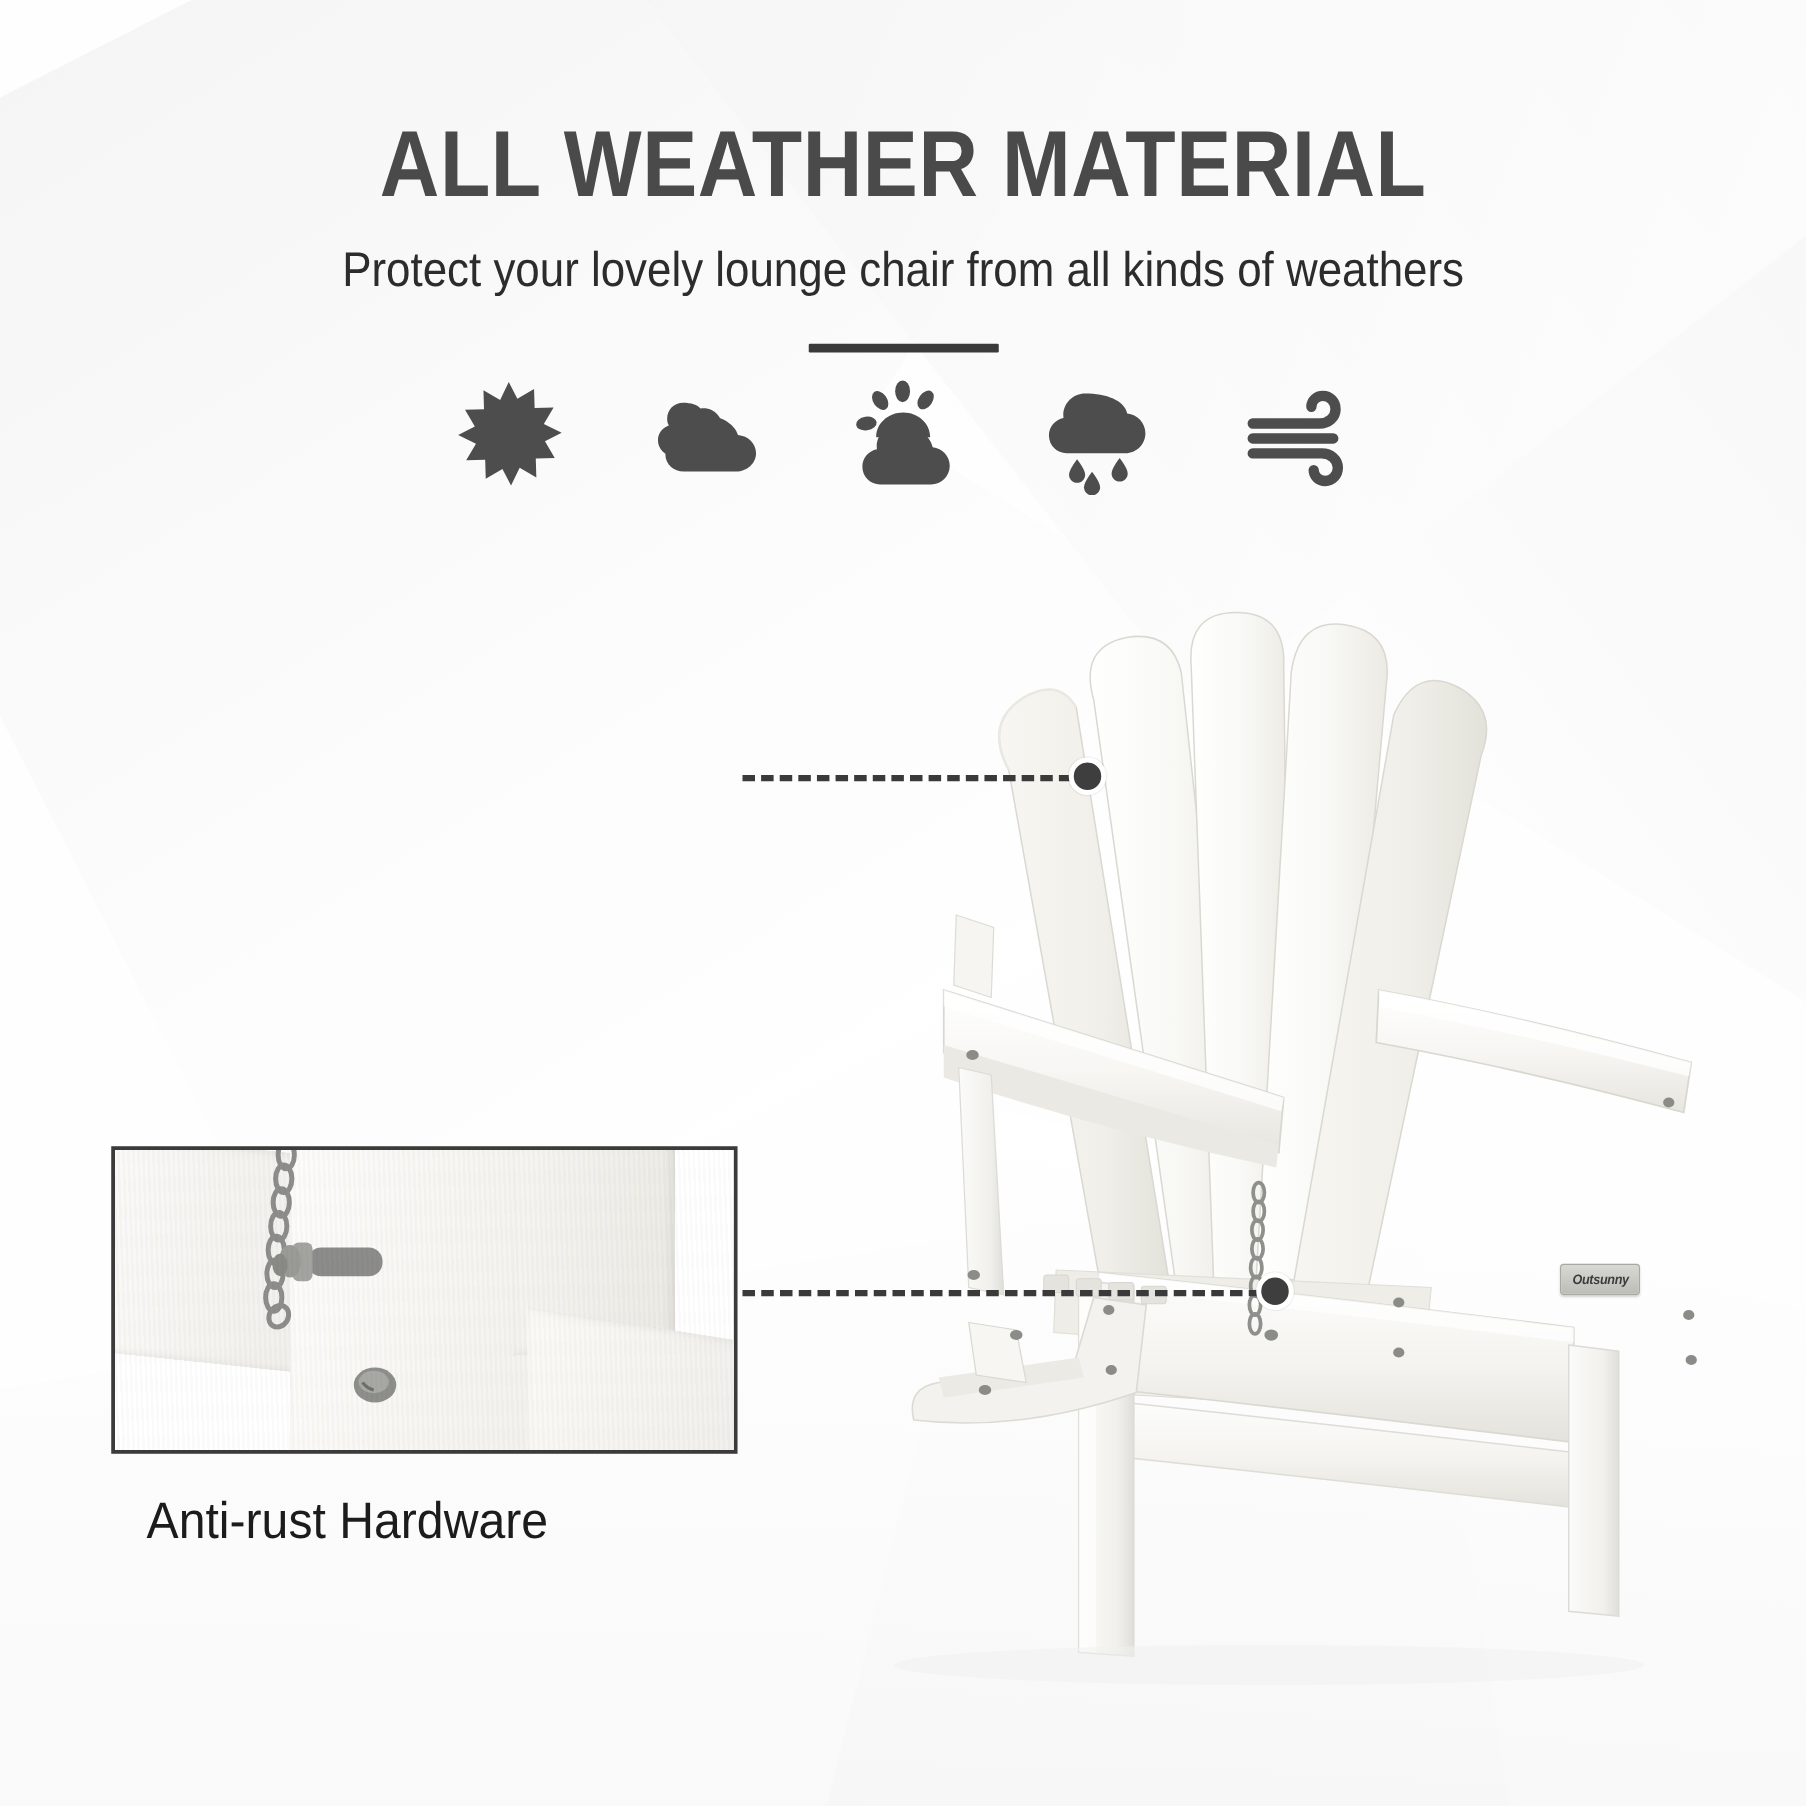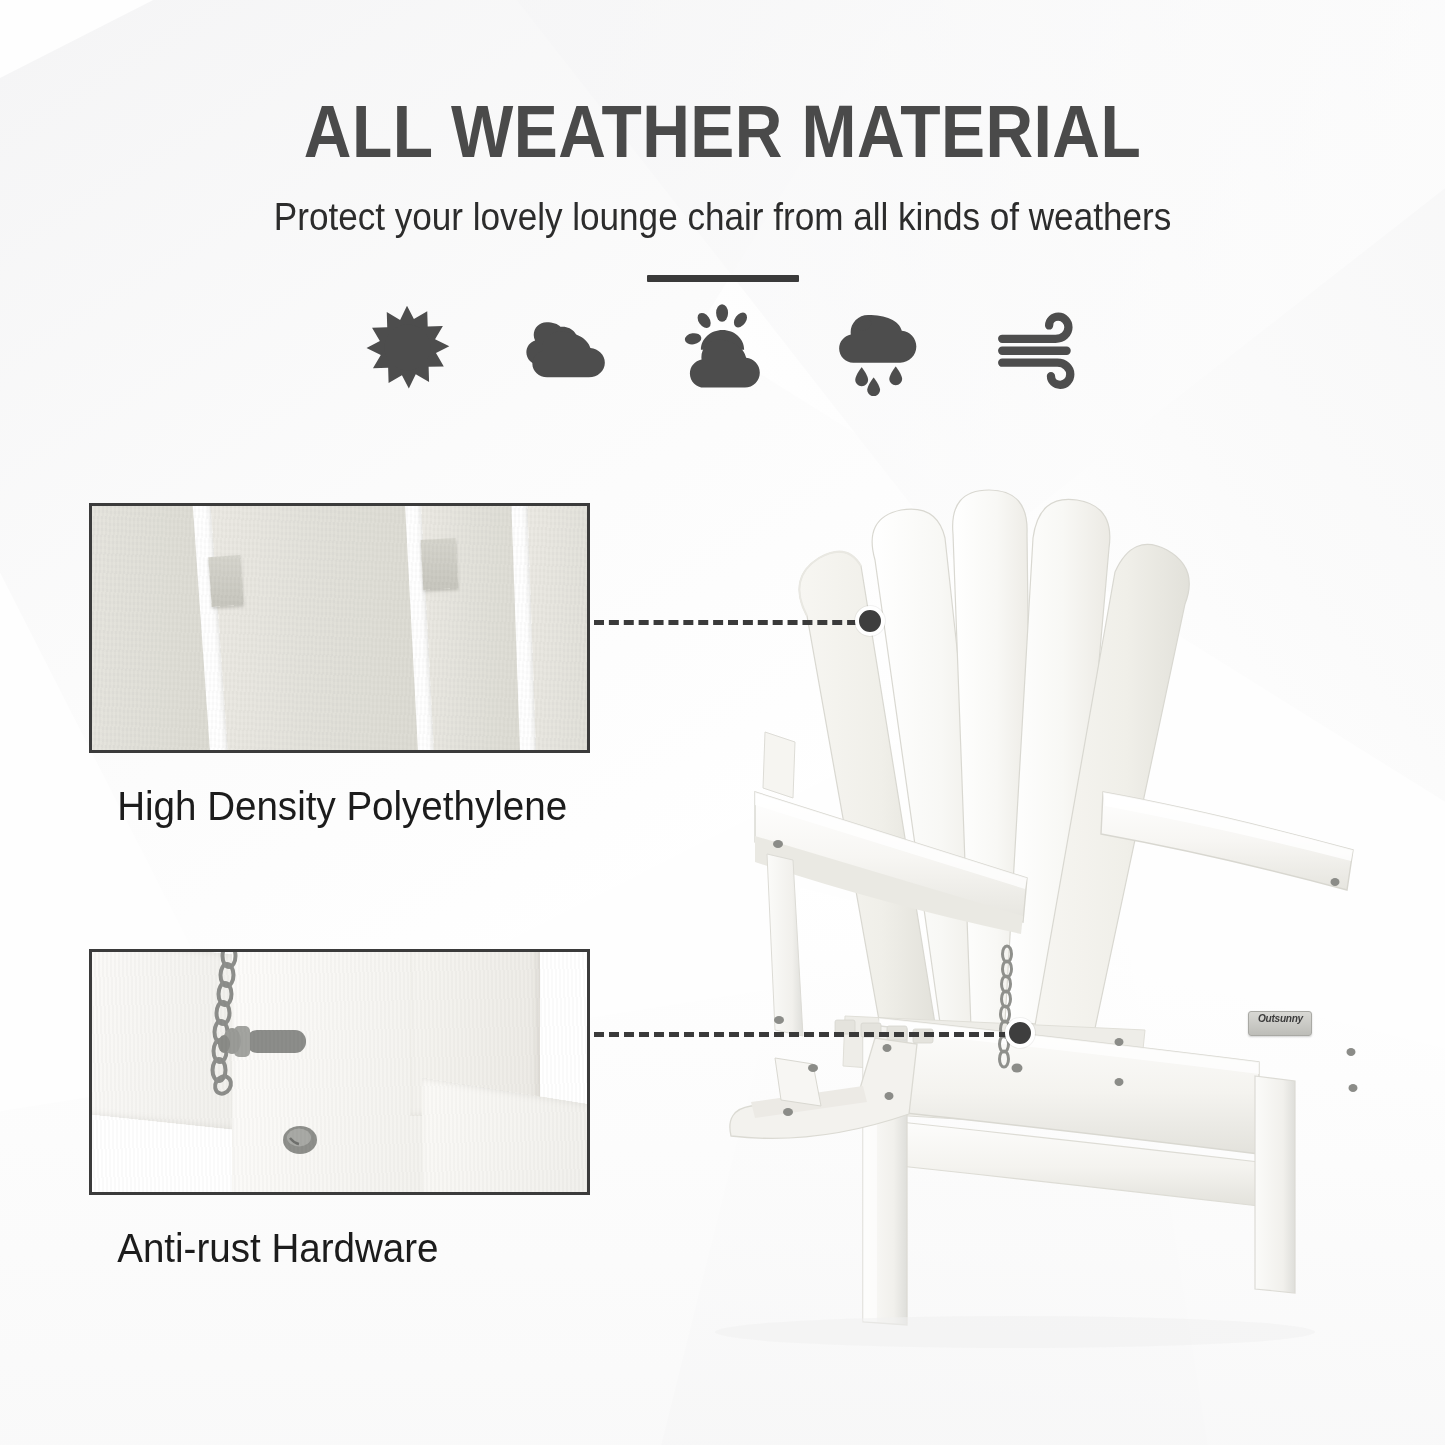--- a/index.html
+++ b/index.html
@@ -57,21 +57,21 @@
     display:flex;justify-content:center;align-items:center;
     gap:66px;z-index:6;
   }
   .w-icon{width:92px;height:96px;display:block;}
   .w-icon path,.w-icon circle,.w-icon ellipse,.w-icon rect{fill:#4d4d4d;}
   .w-icon .stroke-only{fill:none;stroke:#4d4d4d;stroke-width:9;stroke-linecap:round;}
 
   
   .detail-card{position:absolute;z-index:7;}
   #card-hdpe{left:89px;top:503px;}
-  #card-hardware{left:89px;top:917px;margin-top:32px;}
+  #card-hardware{left:89px;top:917px;}
 
   .photo-frame{
     width:501px;height:250px;
     border:3px solid #3b3b3b;
     box-sizing:border-box;
     overflow:hidden;position:relative;background:#e7e7e2;
   }
   #frame-hardware{height:246px;}
   .caption{
     margin-top:30px;
@@ -117,21 +117,21 @@
   
   #chair{position:absolute;left:715px;top:420px;width:740px;height:940px;z-index:5;}
   #chair svg{display:block;width:100%;height:100%;}
 
   
   #brand-plate{
     position:absolute;left:1248px;top:1011px;
     width:62px;height:23px;border-radius:3px;
     background:linear-gradient(180deg,#d8d8d4,#bdbdb8);
     border:1px solid #a9a9a4;z-index:9;
-    display:flex;justify-content:center;
+    display:flex;align-items:center;justify-content:center;
     box-shadow:0 1px 2px rgba(0,0,0,.18);
   }
   #brand-text{font-family:"Liberation Sans", sans-serif;font-size:11px;
     font-weight:700;color:#3c3c3c;font-style:italic;letter-spacing:-.3px;
     transform:scaleX(.92);}
 </style>
 </head>
 <body>
 
 <div id="stage">
@@ -179,37 +179,20 @@
     </svg>
 
     <svg class="w-icon" viewBox="0 0 100 100">
       <path class="stroke-only" d="M10 40 L68 40 C76 40 82 34.5 82 27.5 C82 21 77 16 71 16 C65.5 16 61 20 61 25.5"></path>
       <path class="stroke-only" d="M10 53 L80 53"></path>
       <path class="stroke-only" d="M10 66 L70 66 C78 66 84 71.5 84 78.5 C84 85 79 90 73 90 C67.5 90 63 86 63 80.5"></path>
     </svg>
 
   </div>
 
-  <div class="detail-card" id="card-hdpe">
-    <div class="photo-frame" id="frame-hdpe">
-      <div class="slat-photo">
-        <div class="slat" style="left:-40px;width:150px;transform:rotate(-4deg);"></div>
-        <div class="gap" style="left:110px;width:22px;transform:rotate(-4deg);"></div>
-        <div class="slat" style="left:128px;width:195px;transform:rotate(-4deg);"></div>
-        <div class="gap" style="left:320px;width:20px;transform:rotate(-3deg);"></div>
-        <div class="slat" style="left:336px;width:90px;transform:rotate(-3deg);"></div>
-        <div class="gap" style="left:424px;width:18px;transform:rotate(-2deg);"></div>
-        <div class="slat" style="left:440px;width:110px;transform:rotate(-2deg);"></div>
-        <div class="cross-tab" style="left:118px;top:50px;width:32px;height:50px;transform:rotate(-4deg);"></div>
-        <div class="cross-tab" style="left:330px;top:33px;width:35px;height:50px;transform:rotate(-3deg);"></div>
-        <div class="grain"></div>
-      </div>
-    </div>
-    <div class="caption">High Density Polyethylene</div>
-  </div>
 
   <div class="detail-card" id="card-hardware">
     <div class="photo-frame" id="frame-hardware">
       <div class="hw-photo">
 
         <div class="hw-block" style="left:-10px;top:-5px;width:160px;height:175px;transform:skewY(6deg);"></div>
         <div class="hw-block" style="left:140px;top:-10px;width:200px;height:265px;
              background:linear-gradient(100deg,#fdfcfa,#f2f1ed);"></div>
         <div class="hw-block" style="left:318px;top:-10px;width:130px;height:170px;
              background:linear-gradient(100deg,#f6f5f1,#eceae5);transform:skewY(-4deg);"></div>

